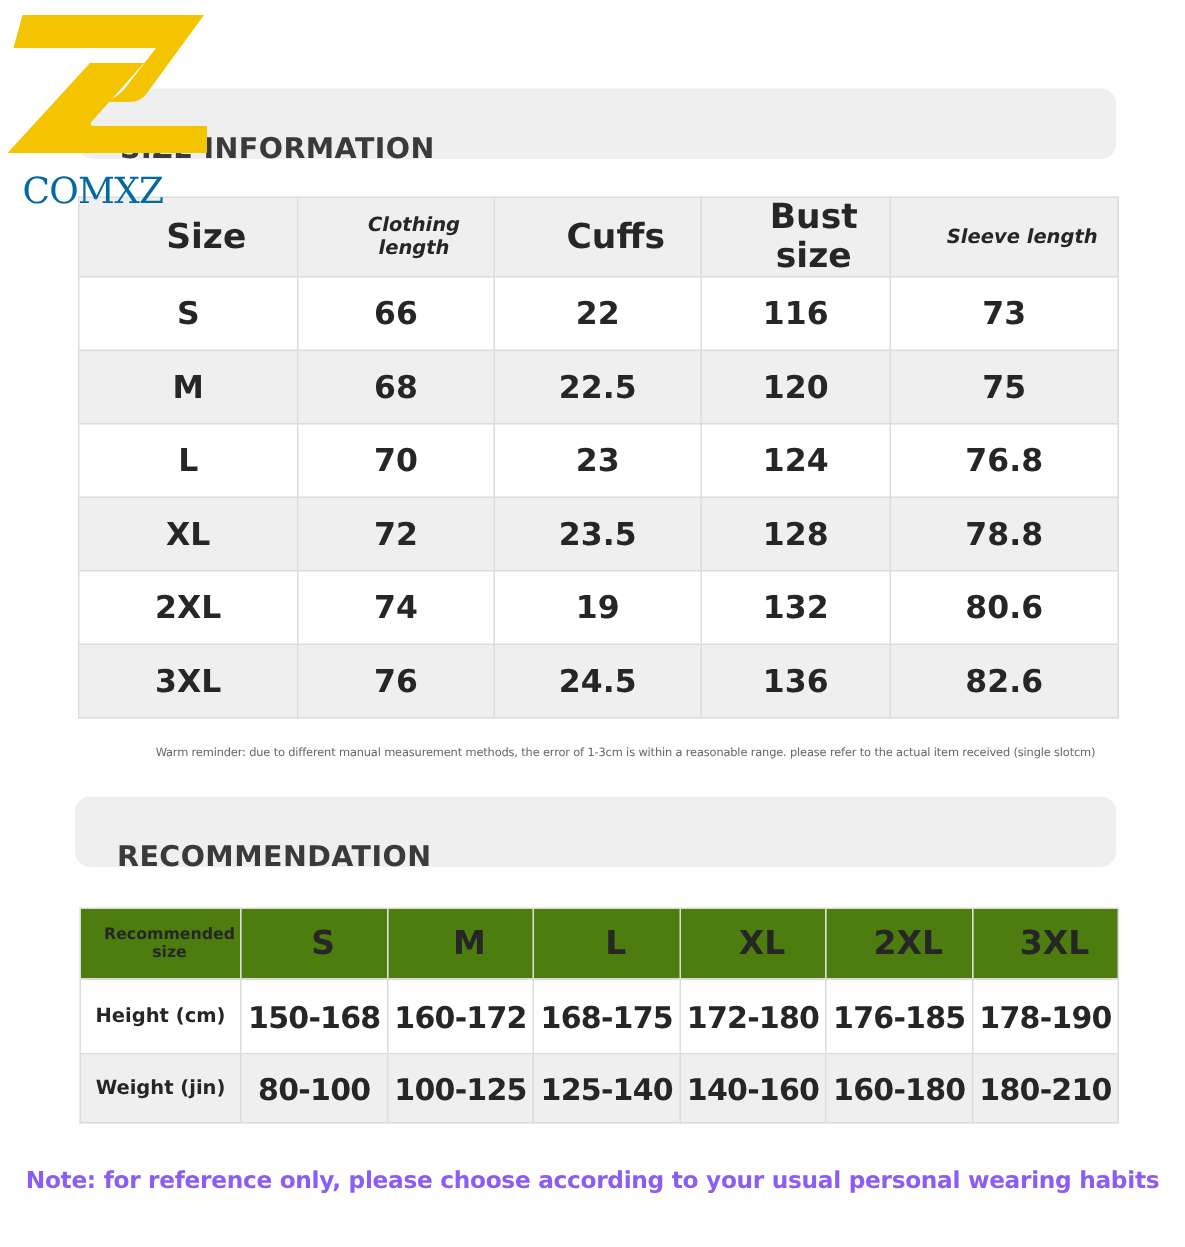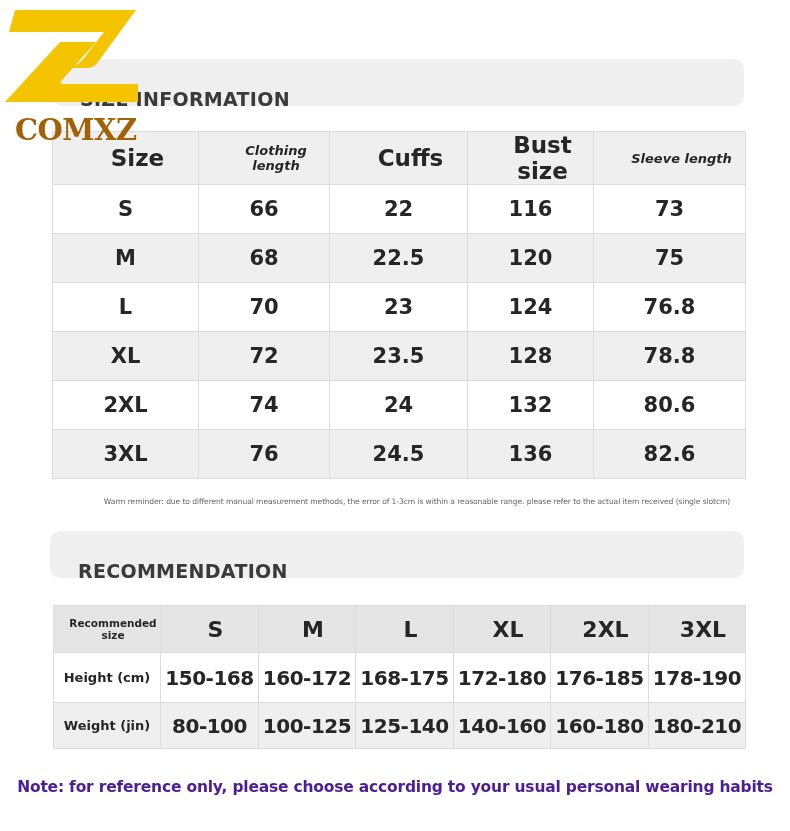--- a/index.html
+++ b/index.html
@@ -15,50 +15,50 @@
     font-family: "DejaVu Sans", sans-serif; font-weight: bold;
     font-size: 19px; letter-spacing: 0.3px; color: #3a3a3a; margin-top: 17px;
   }
   #banner-size { top: 59px; }
   #banner-rec { left: 50px; width: 694px; top: 531px; height: 47px; }
 
   
   .logo { position: absolute; left: 0; top: 0; width: 145px; height: 150px; z-index: 5; }
   .logo-text {
     position: absolute; left: 15px; top: 113px;
-    font-family: "DejaVu Serif", serif; font-weight: bold; font-size: 29px;
-    color: #a16207; letter-spacing: -0.5px; z-index: 6;
+    font-family: "DejaVu Serif", serif; font-weight: normal; font-size: 24px;
+    color: #0369a1; letter-spacing: -0.5px; z-index: 6;
   }
 
   table { border-collapse: collapse; position: absolute; table-layout: fixed; }
   td, th { border: 1px solid #dcdcdc; text-align: center; vertical-align: middle; font-weight: bold; color: #262626; }
 
   #size-table { left: 52px; top: 131px; width: 693px; }
   #size-table th { background: #efefef; height: 46px; padding-left: 24px; }
   #size-table tr.r td { height: 49px; font-size: 21px; }
   #size-table tr.r:nth-child(odd) td { background: #ffffff; }
   #size-table tr.r:nth-child(even) td { background: #efefef; }
   .h-big { font-size: 23px; }
   .h-small { font-size: 13px; font-style: italic; }
 
   #rec-table { left: 53px; top: 605px; width: 692px; }
-  #rec-table th { background: #e5e5e5; height: 47px; font-size: 22px; padding-left: 12px; }
+  #rec-table th { background: #4d7c0f; height: 47px; font-size: 22px; padding-left: 12px; }
   #rec-table th.lbl { font-size: 10.5px; line-height: 12px; }
   #rec-table td { height: 50px; font-size: 20px; letter-spacing: -0.5px; }
   #rec-table td.lbl { font-size: 13px; letter-spacing: 0; }
   #rec-table tr.row-height td { background: #ffffff; }
   #rec-table tr.row-weight td { background: #efefef; height: 46px; }
 
   .reminder {
     position: absolute; left: 0; width: 790px; top: 497px; text-align: center;
     font-size: 7.6px; color: #666; letter-spacing: -0.1px; white-space: nowrap; padding-left: 44px;
   }
   .note {
     position: absolute; left: 0; width: 790px; top: 778px; text-align: center;
-    font-size: 15.5px; font-weight: bold; color: #4c1d95; white-space: nowrap; letter-spacing: -0.2px;
+    font-size: 15.5px; font-weight: bold; color: #8b5cf6; white-space: nowrap; letter-spacing: -0.2px;
   }
 </style>
 </head>
 <body>
 
 <div class="banner" id="banner-size">
   <span class="banner-title">SIZE INFORMATION</span>
 </div>
 
 <svg class="logo" viewBox="0 0 145 150" xmlns="http://www.w3.org/2000/svg">
@@ -109,21 +109,21 @@
     <tr class="r">
       <td>XL</td>
       <td>72</td>
       <td>23.5</td>
       <td>128</td>
       <td>78.8</td>
     </tr>
     <tr class="r">
       <td>2XL</td>
       <td>74</td>
-      <td>24</td>
+      <td>19</td>
       <td>132</td>
       <td>80.6</td>
     </tr>
     <tr class="r">
       <td>3XL</td>
       <td>76</td>
       <td>24.5</td>
       <td>136</td>
       <td>82.6</td>
     </tr>

